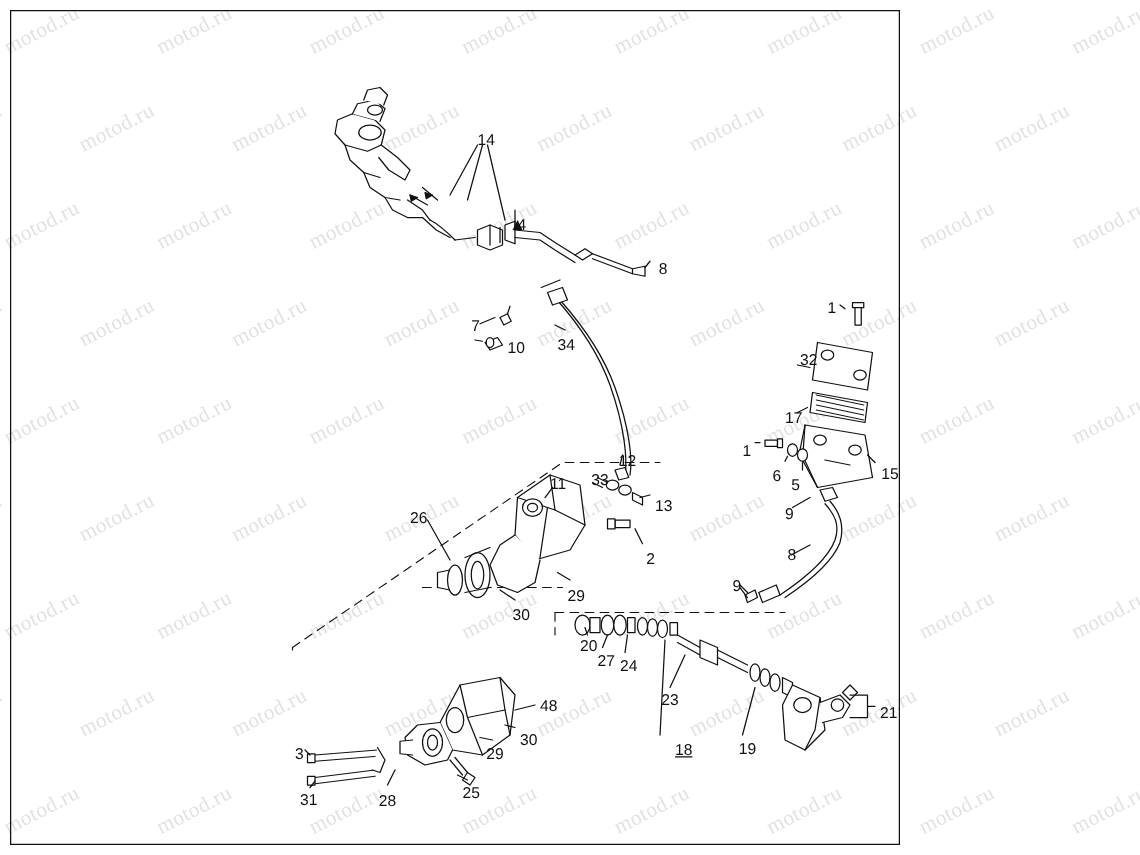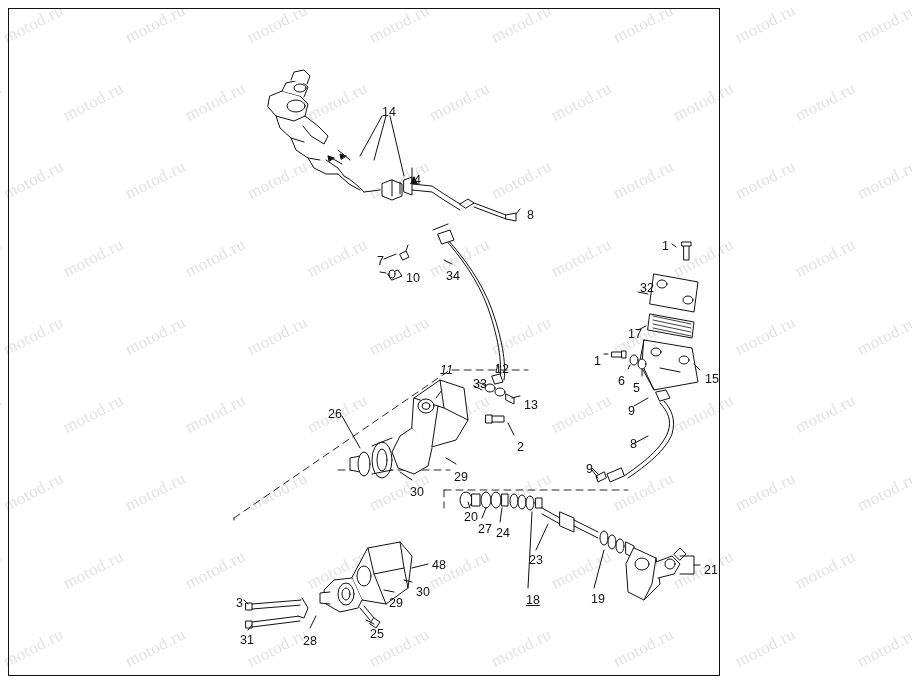--- a/index.html
+++ b/index.html
@@ -393,34 +393,34 @@
       <div class="lbl" style="left: 446px; top: 270px;">34</div>
       <div class="lbl" style="left: 640px; top: 282px;">32</div>
       <div class="lbl" style="left: 628px; top: 328px;">17</div>
       <div class="lbl" style="left: 594px; top: 355px;">1</div>
       <div class="lbl" style="left: 705px; top: 373px;">15</div>
       <div class="lbl" style="left: 618px; top: 375px;">6</div>
       <div class="lbl" style="left: 633px; top: 382px;">5</div>
       <div class="lbl" style="left: 473px; top: 378px;">33</div>
       <div class="lbl" style="left: 495px; top: 363px;">12</div>
       <div class="lbl" style="left: 524px; top: 399px;">13</div>
-      <div class="lbl" style="left: 440px; top: 364px; font-style: italic;">11</div>
+      <div class="lbl" style="left: 440px; top: 381px;">11</div>
       <div class="lbl" style="left: 628px; top: 405px;">9</div>
       <div class="lbl" style="left: 328px; top: 408px;">26</div>
       <div class="lbl" style="left: 517px; top: 441px;">2</div>
       <div class="lbl" style="left: 630px; top: 438px;">8</div>
       <div class="lbl" style="left: 586px; top: 463px;">9</div>
       <div class="lbl" style="left: 454px; top: 471px;">29</div>
       <div class="lbl" style="left: 410px; top: 486px;">30</div>
       <div class="lbl" style="left: 464px; top: 511px; text-align: center;">20</div>
       <div class="lbl" style="left: 478px; top: 523px;">27</div>
       <div class="lbl" style="left: 496px; top: 527px;">24</div>
       <div class="lbl" style="left: 529px; top: 554px;">23</div>
       <div class="lbl" style="left: 591px; top: 593px;">19</div>
-      <div class="lbl" style="left: 526px; top: 594px; text-decoration: underline;">18</div>
+      <div class="lbl" style="left: 540px; top: 594px; text-decoration: underline;">18</div>
       <div class="lbl" style="left: 704px; top: 564px;">21</div>
       <div class="lbl" style="left: 432px; top: 559px;">48</div>
       <div class="lbl" style="left: 416px; top: 586px;">30</div>
       <div class="lbl" style="left: 389px; top: 597px;">29</div>
       <div class="lbl" style="left: 236px; top: 597px;">3</div>
       <div class="lbl" style="left: 240px; top: 634px;">31</div>
       <div class="lbl" style="left: 303px; top: 635px;">28</div>
       <div class="lbl" style="left: 370px; top: 628px;">25</div>
     </div>
 

